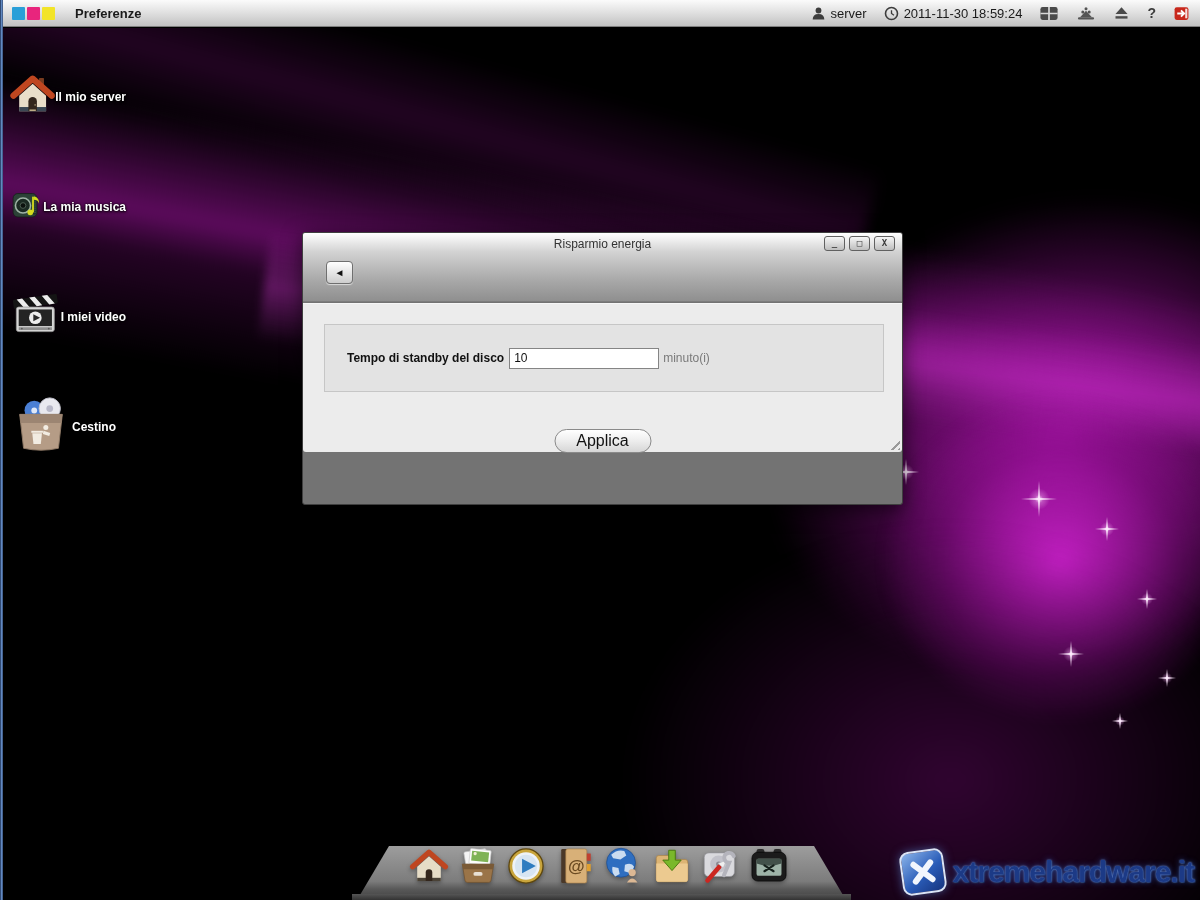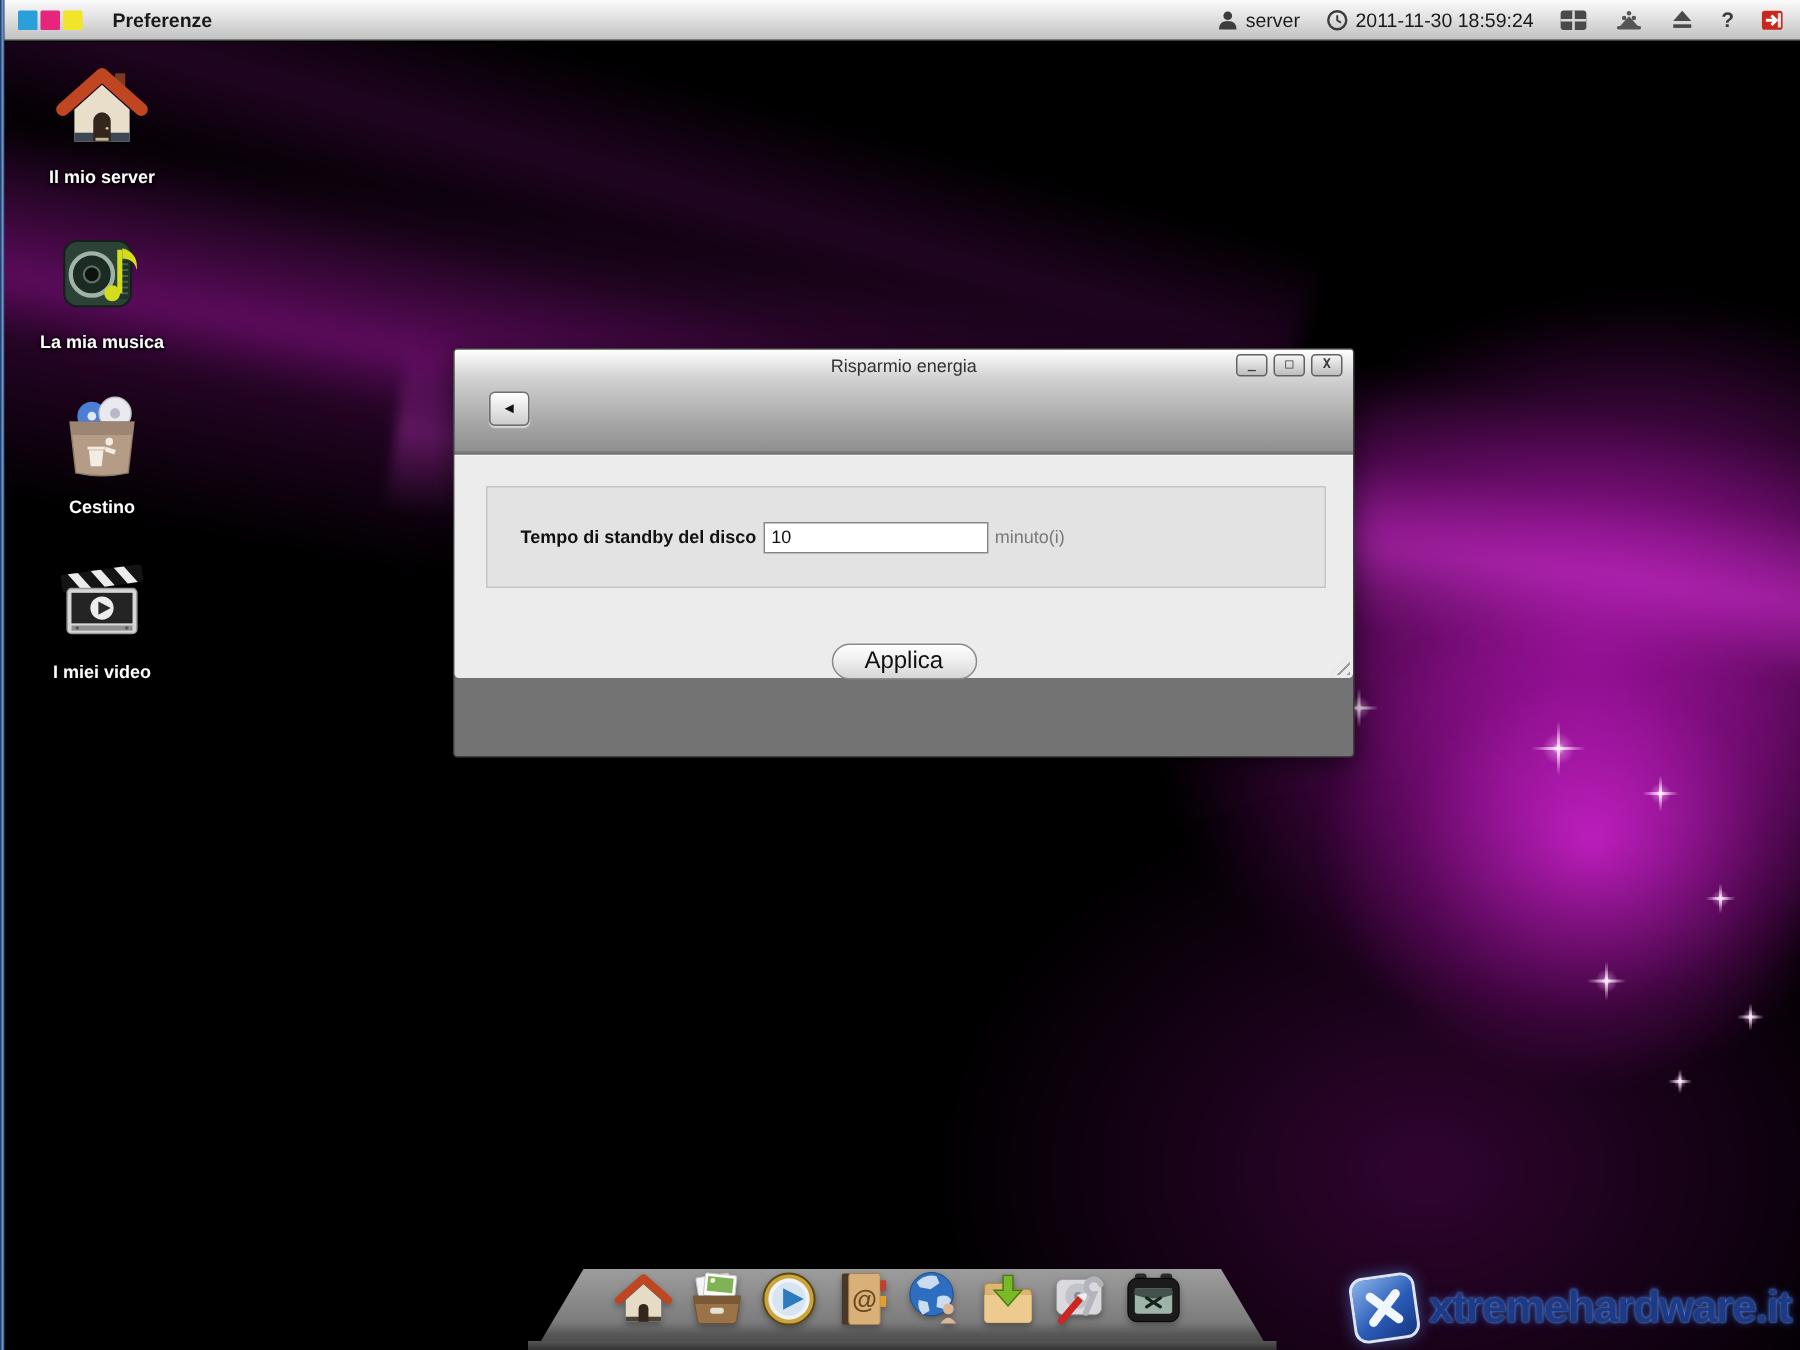--- a/index.html
+++ b/index.html
@@ -55,21 +55,21 @@
 
   .star{position:absolute;pointer-events:none;
     background:radial-gradient(circle,rgba(255,244,255,.95) 0%,rgba(235,170,235,.4) 16%,transparent 42%);}
   .star::before{content:"";position:absolute;left:0;right:0;top:50%;height:2px;margin-top:-1px;
     background:linear-gradient(90deg,transparent,rgba(255,235,255,.95),transparent);}
   .star::after{content:"";position:absolute;top:0;bottom:0;left:50%;width:2px;margin-left:-1px;
     background:linear-gradient(180deg,transparent,rgba(255,235,255,.95),transparent);}
 
   
   .desk-items{position:absolute;left:10px;top:10px;width:116px;z-index:10;}
-  .desk-item{height:110px;display:flex;flex-direction:column;align-items:center;cursor:default;}
+  .desk-item{height:110px;display:flex;flex-direction:row;align-items:center;cursor:default;}
   .desk-item svg{width:62px;height:62px;margin-top:3px;}
   .desk-label{margin-top:8px;font-size:12px;font-weight:bold;color:#fff;
     text-shadow:0 1px 3px #000,0 0 2px #000;white-space:nowrap;}
 
   
   .window{position:absolute;left:302px;top:232px;width:601px;height:273px;
     border:1px solid #3f3f3f;border-radius:3px;background:#737373;
     box-shadow:0 5px 20px rgba(0,0,0,.6);z-index:40;}
   .window-header{position:relative;height:69px;border-radius:2px 2px 0 0;
     background:linear-gradient(#ffffff,#d2d2d2 28%,#a8a8a8 70%,#8f8f8f);
@@ -226,51 +226,51 @@
         <circle cx="25" cy="33" r="14.5" fill="#1b2a22" stroke="#9fb3a6" stroke-width="3"></circle>
         <circle cx="25" cy="33" r="5.5" fill="#0c120e" stroke="#5a6e60" stroke-width="1.5"></circle>
         <circle cx="39" cy="46" r="5.5" fill="#d4dc1e"></circle>
         <rect x="42.5" y="16" width="3.5" height="30" fill="#d4dc1e"></rect>
         <path d="M46 15 q11 3 10 15 q-2 -8 -10 -8 Z" fill="#d4dc1e"></path>
       </svg>
       <div class="desk-label">La mia musica</div>
     </div>
     <div class="desk-item">
       <svg viewBox="0 0 64 64">
+        <g transform="rotate(-8 32 15)">
+          <rect x="4" y="9" width="56" height="12" rx="2" fill="#141414"></rect>
+          <path d="M9 9 l8 12 h7 l-8 -12 Z M25 9 l8 12 h7 l-8 -12 Z M41 9 l8 12 h7 l-8 -12 Z" fill="#ececec"></path>
+        </g>
+        <rect x="8" y="22" width="48" height="31" rx="3" fill="#d6d6d6" stroke="#9a9a9a"></rect>
+        <rect x="11" y="25" width="42" height="21" fill="#242424"></rect>
+        <circle cx="32" cy="35.5" r="8" fill="#ededed"></circle>
+        <path d="M29.5 31 l8.5 4.5 -8.5 4.5 Z" fill="#2a2a2a"></path>
+        <rect x="11" y="47.5" width="42" height="3.5" fill="#8f8f8f"></rect>
+        <circle cx="15" cy="49.2" r="1.2" fill="#5a5a5a"></circle>
+          <circle cx="49" cy="49.2" r="1.2" fill="#5a5a5a"></circle>
+      </svg>
+      <div class="desk-label">I miei video</div>
+    </div>
+    <div class="desk-item">
+      <svg viewBox="0 0 64 64">
         <circle cx="25" cy="17" r="10" fill="#4a7fd4"></circle>
           <circle cx="25" cy="17" r="3" fill="#dfe8f8"></circle>
         <circle cx="41" cy="15" r="11" fill="#e9e9ef" stroke="#c2c2cc"></circle>
           <circle cx="41" cy="15" r="3.5" fill="#b8b8c8"></circle>
         <path d="M10 21 H54 L50 56 Q32 60 14 56 Z" fill="#b59c86" stroke="#8f7a66"></path>
         <path d="M10 21 H54 L53 30 H11 Z" fill="#9c8572"></path>
         <g fill="#f2ece2">
           <circle cx="37" cy="34.5" r="2.6"></circle>
           <path d="M34.5 38 l7 2.2 -1 3.2 -6.5 -2.2 Z"></path>
           <path d="M23 40.5 h10 l-1.2 11 h-7.6 Z"></path>
           <rect x="22" y="38" width="12" height="2"></rect>
         </g>
       </svg>
       <div class="desk-label">Cestino</div>
     </div>
-    <div class="desk-item">
-      <svg viewBox="0 0 64 64">
-        <g transform="rotate(-8 32 15)">
-          <rect x="4" y="9" width="56" height="12" rx="2" fill="#141414"></rect>
-          <path d="M9 9 l8 12 h7 l-8 -12 Z M25 9 l8 12 h7 l-8 -12 Z M41 9 l8 12 h7 l-8 -12 Z" fill="#ececec"></path>
-        </g>
-        <rect x="8" y="22" width="48" height="31" rx="3" fill="#d6d6d6" stroke="#9a9a9a"></rect>
-        <rect x="11" y="25" width="42" height="21" fill="#242424"></rect>
-        <circle cx="32" cy="35.5" r="8" fill="#ededed"></circle>
-        <path d="M29.5 31 l8.5 4.5 -8.5 4.5 Z" fill="#2a2a2a"></path>
-        <rect x="11" y="47.5" width="42" height="3.5" fill="#8f8f8f"></rect>
-        <circle cx="15" cy="49.2" r="1.2" fill="#5a5a5a"></circle>
-          <circle cx="49" cy="49.2" r="1.2" fill="#5a5a5a"></circle>
-      </svg>
-      <div class="desk-label">I miei video</div>
-    </div>
   </div>
 </div>
 
 <div class="window">
   <div class="window-header">
     <div class="window-title">Risparmio energia</div>
     <div class="window-controls">
       <div class="win-btn">_</div>
       <div class="win-btn">□</div>
       <div class="win-btn">X</div>

